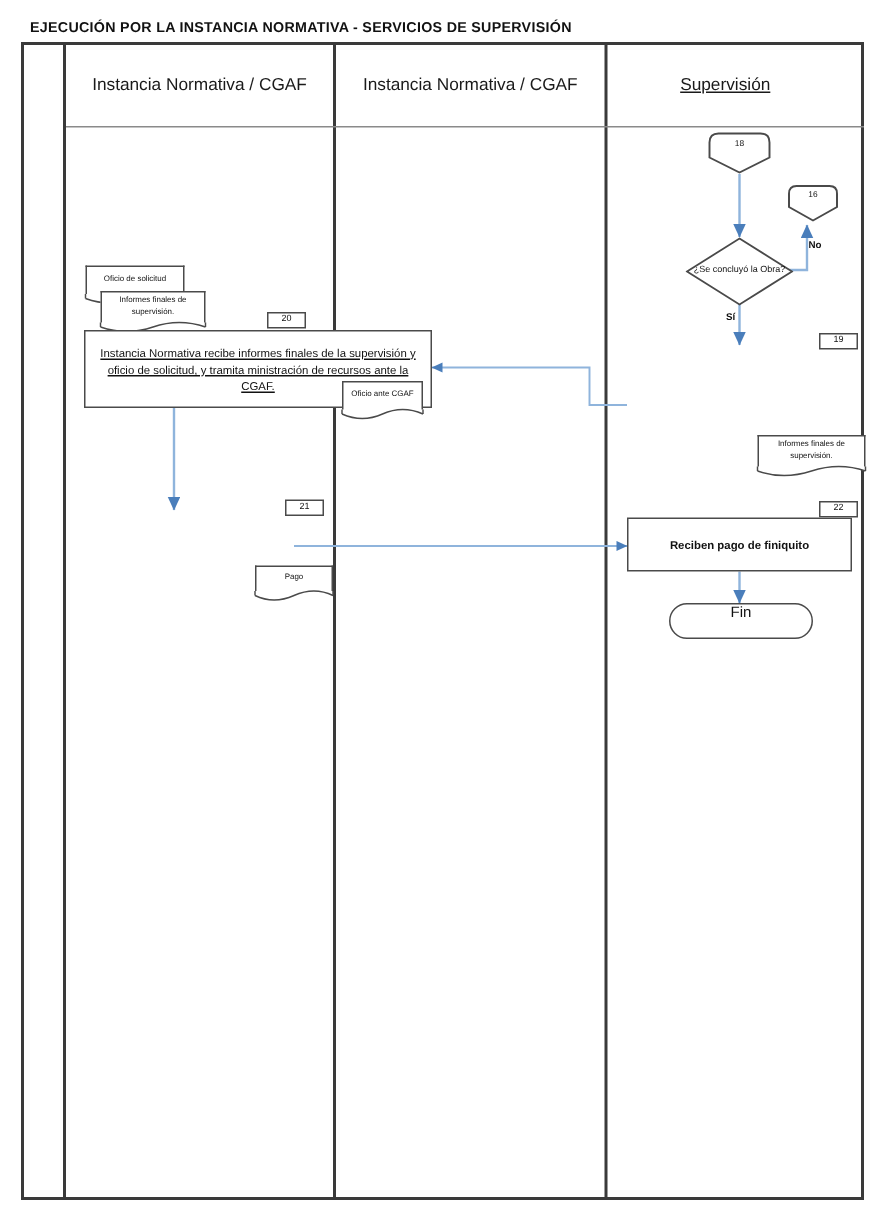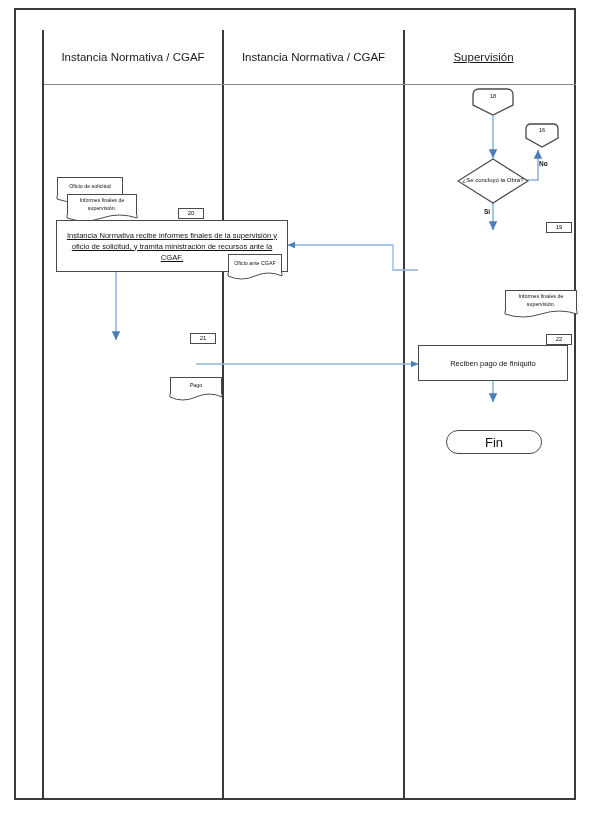--- a/index.html
+++ b/index.html
@@ -168,25 +168,24 @@
     pointer-events: none;
   }
 
   
   .term {
     position: absolute;
     border: 1.5px solid #4a4a4a;
     border-radius: 22px;
     background: #ffffff;
     display: flex;
-    align-items: center;
-    justify-content: center;
-    font-size: 13px;
-    color: #111111;
-    margin-top: 28px;
+    align-items: flex-start;
+    justify-content: center;
+    font-size: 10px;
+    color: #111111;
   }
 
   
   .edge-label {
     position: absolute;
     font-size: 6.5px;
     font-weight: bold;
     color: #111111;
   }
 
@@ -198,20 +197,23 @@
     pointer-events: none;
   }
 </style>
 </head>
 <body>
 
 <div id="page">
 
   <div class="frame"></div>
 
+  <div class="title-bar">
+    <span class="title-text">EJECUCIÓN POR LA INSTANCIA NORMATIVA - SERVICIOS DE SUPERVISIÓN</span>
+  </div>
 
   <div class="col-sep sep-1"></div>
   <div class="col-sep sep-2"></div>
   <div class="col-sep sep-3"></div>
 
   <div class="col-head head-1">Instancia Normativa / CGAF</div>
   <div class="col-head head-2">Instancia Normativa / CGAF</div>
   <div class="col-head head-3">Supervisión</div>
   <div class="header-rule"></div>
 
@@ -314,21 +316,21 @@
     <span>Pago</span>
     <svg class="wave" viewBox="0 0 54 8" preserveAspectRatio="none">
       <path d="M0,0 L0,3 Q13,9 27,3 Q41,-3 54,3 L54,0 Z" fill="#ffffff" stroke="none"></path>
       <path d="M0,3 Q13,9 27,3 Q41,-3 54,3" fill="none" stroke="#4a4a4a" stroke-width="1"></path>
       <path d="M0,0 L0,3" stroke="#4a4a4a" stroke-width="1"></path>
       <path d="M54,0 L54,3" stroke="#4a4a4a" stroke-width="1"></path>
     </svg>
   </div>
 
   <div class="step-badge" style="left:546px; top:334px;">22</div>
-  <div class="proc node" style="left:418px; top:345px; width:150px; height:36px;">
+  <div class="proc node" style="left:418px; top:345px; width:150px; height:36px;font-weight:bold;">
     <span>Reciben pago de finiquito</span>
   </div>
 
   <div class="term" style="left:446px; top:402px; width:96px; height:24px;">
     <span>Fin</span>
   </div>
 
 </div>
 
 </body></html>

